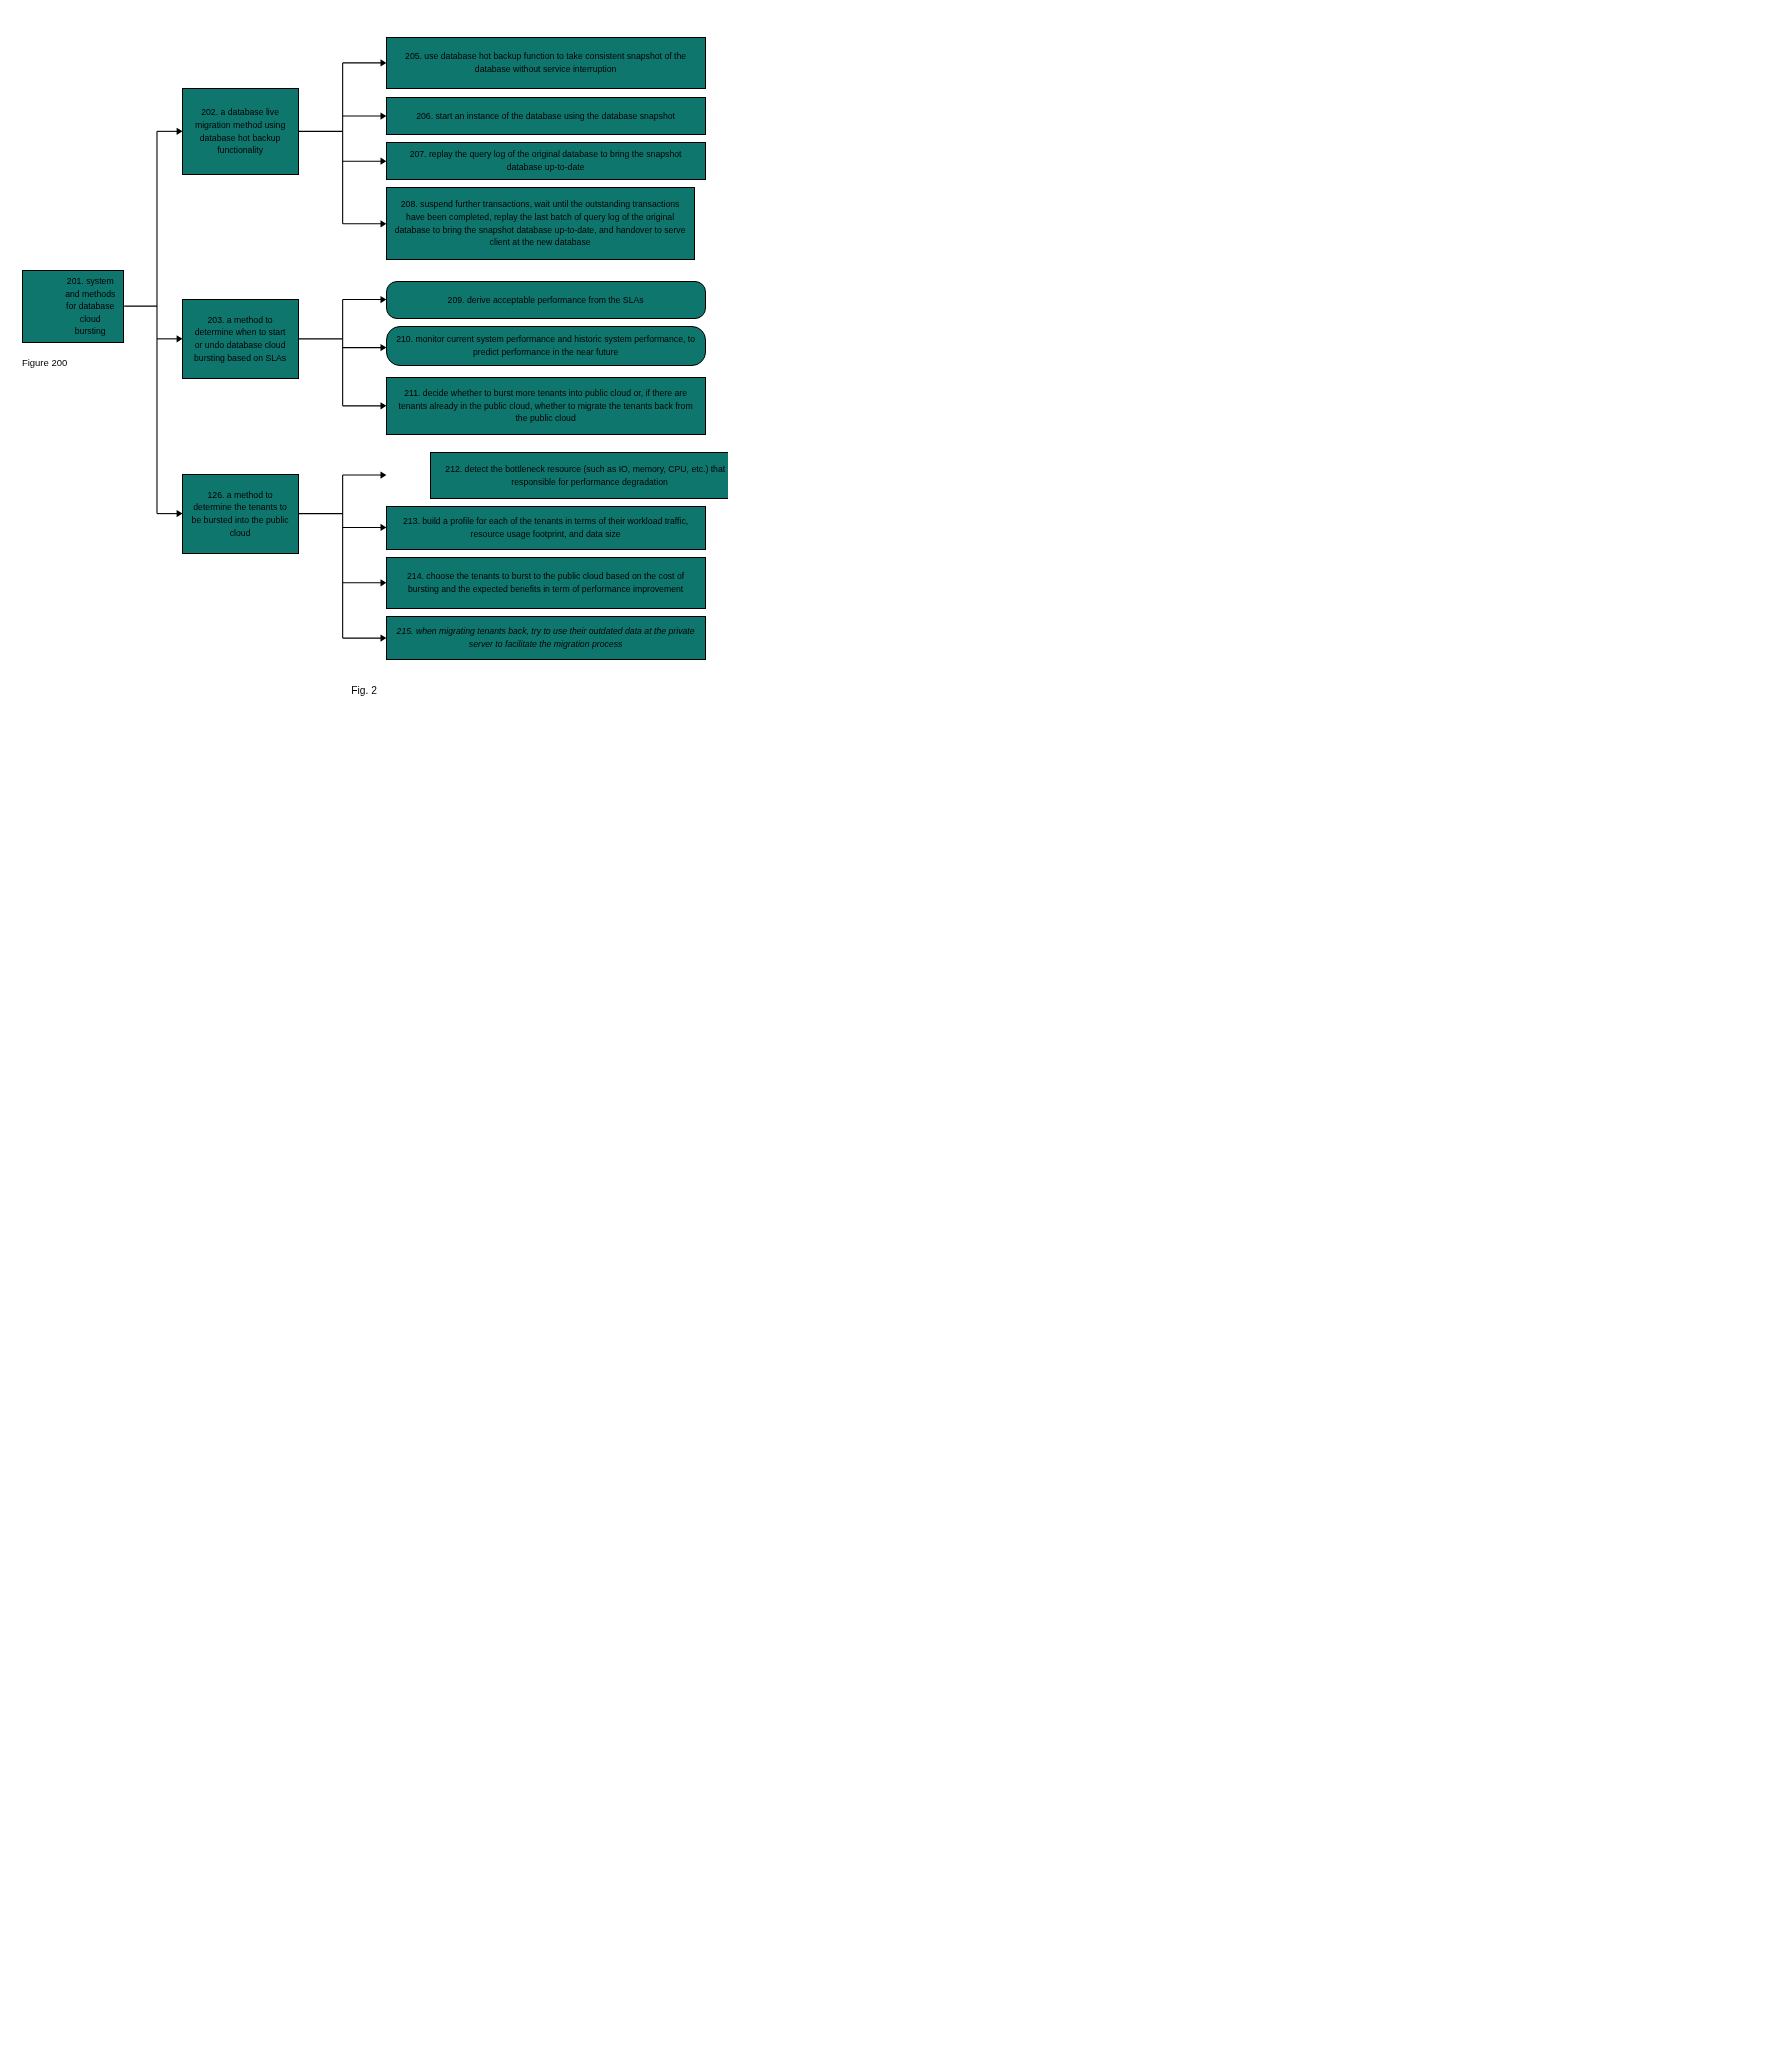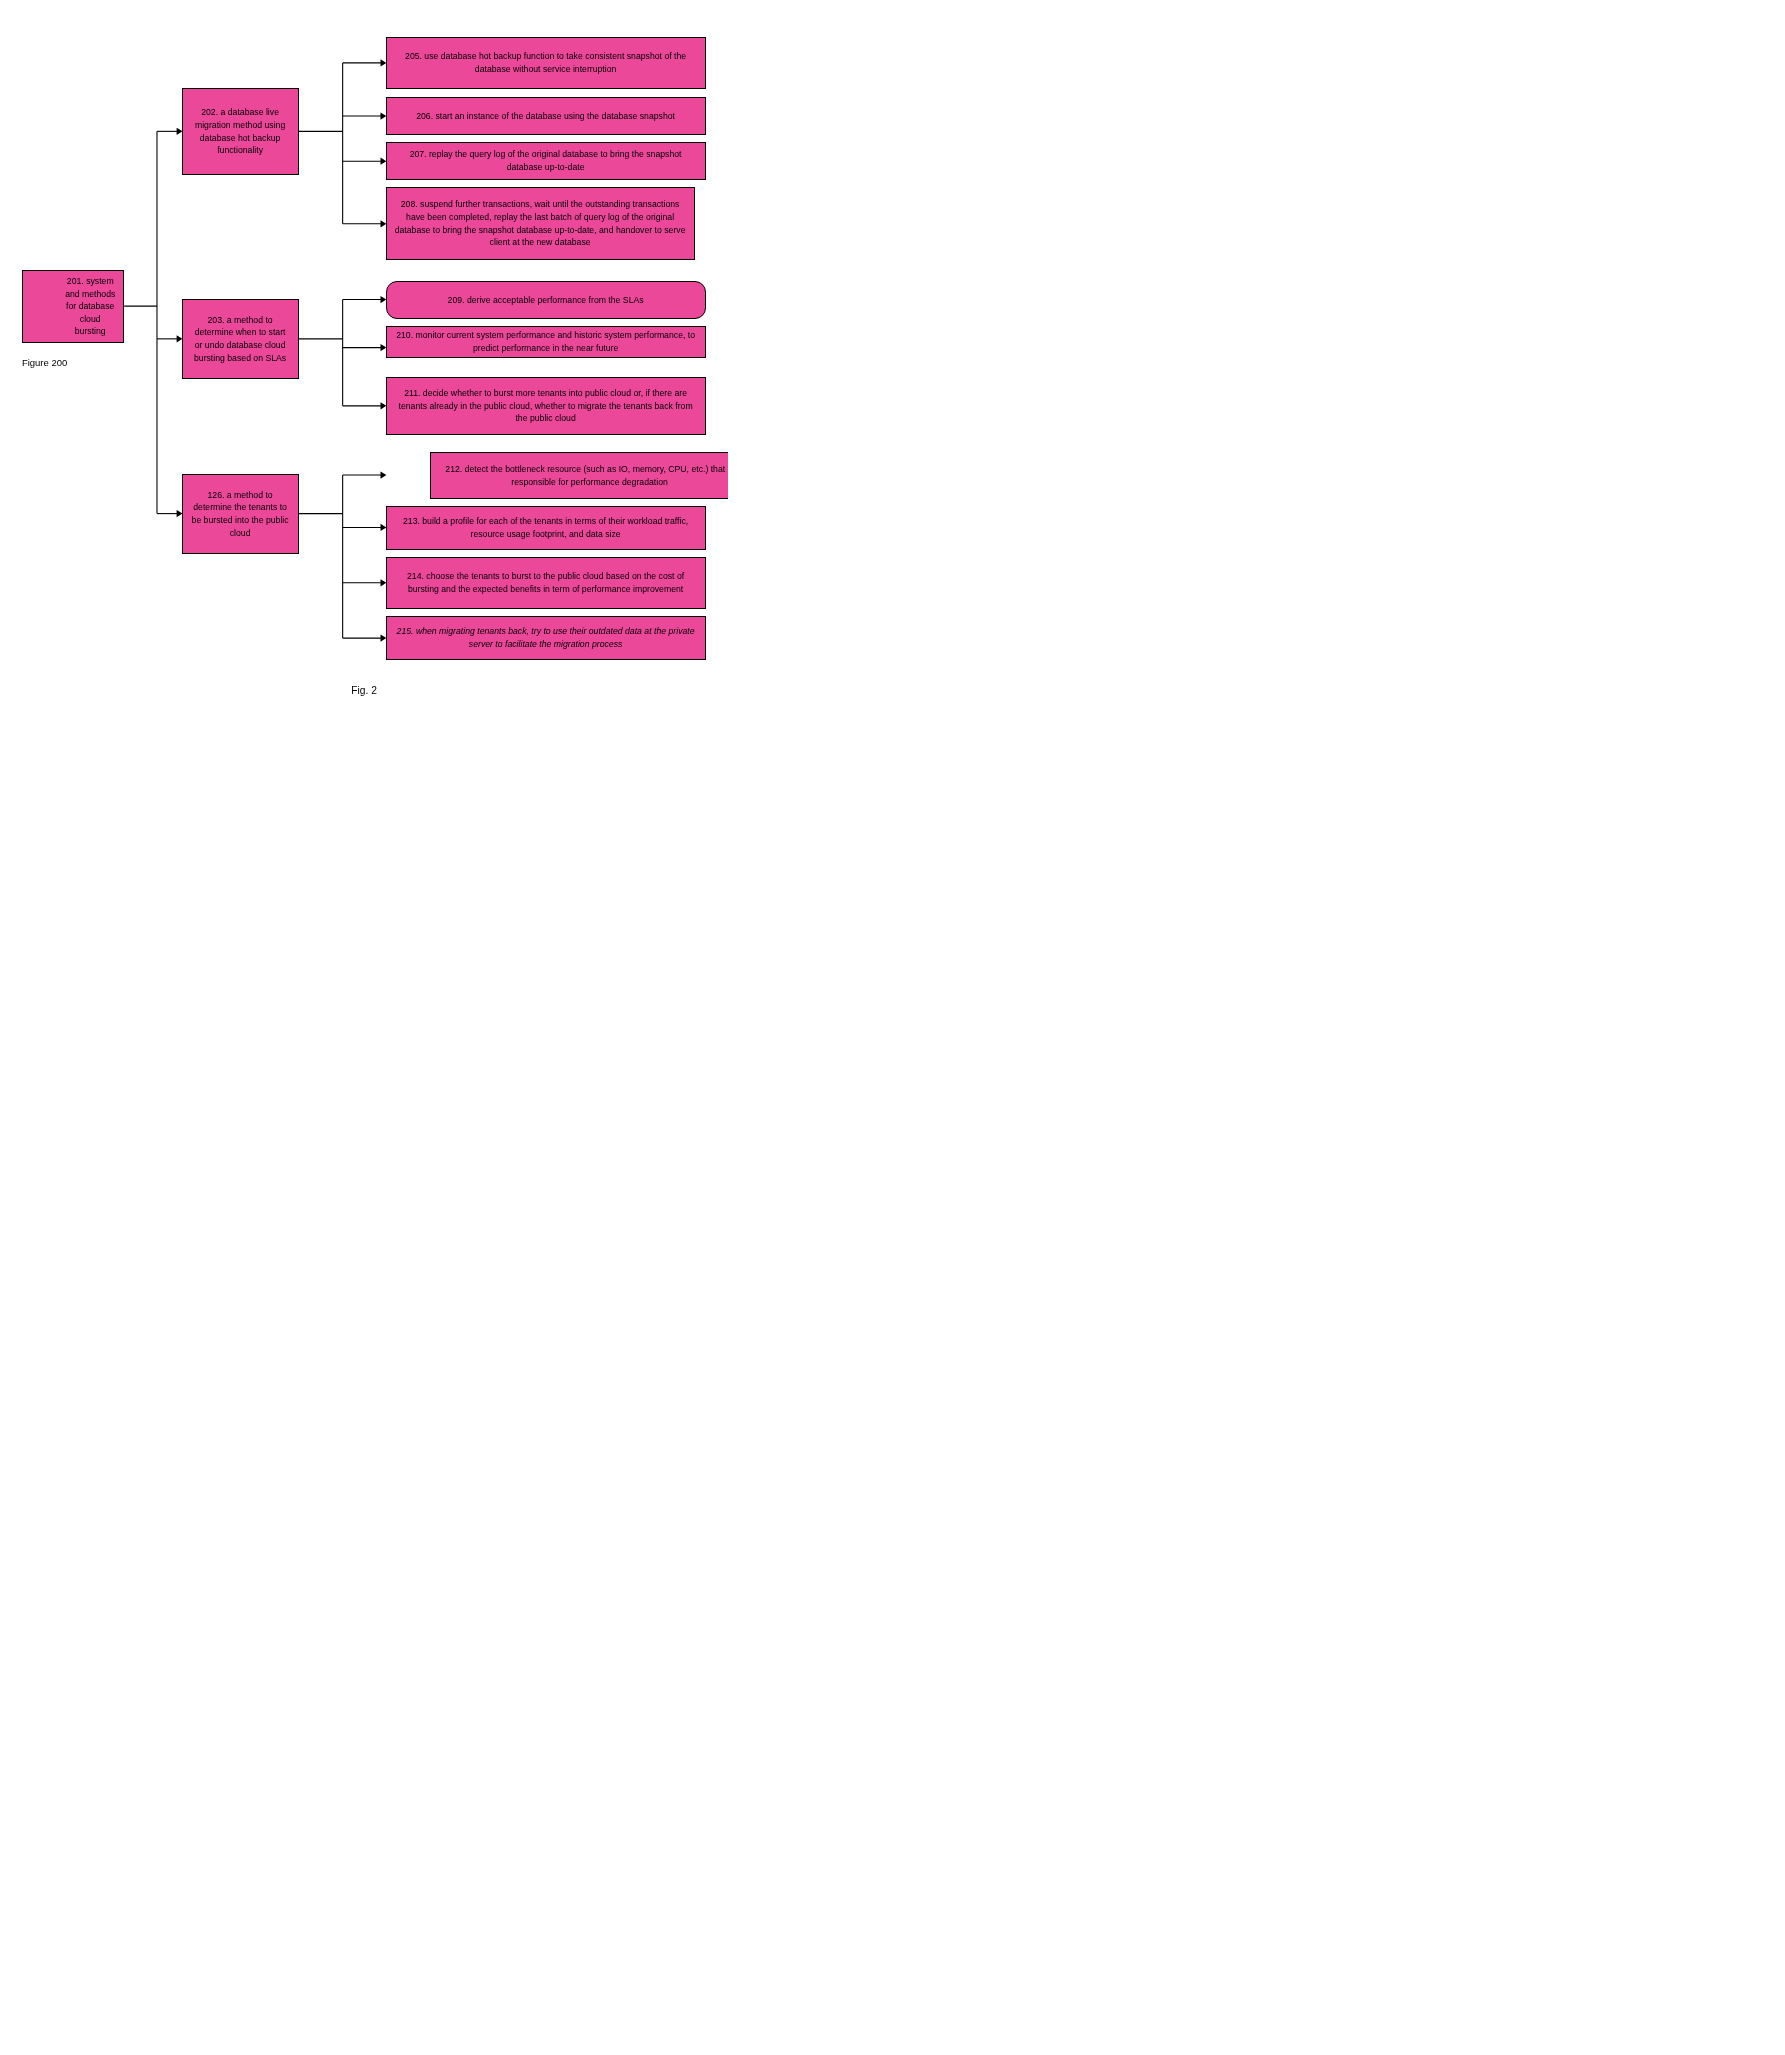--- a/index.html
+++ b/index.html
@@ -42,21 +42,21 @@
     
     .nodes-layer {
       position: relative;
       width: 699px;
       height: 634px;
     }
 
     .abs-box {
       position: absolute;
       border: 1.1px solid #000;
-      background: #ec4899;
+      background: #0f766e;
       text-align: center;
       line-height: 1.45;
       padding: 5.8px 7.3px;
       font-size: 8.7px;
     }
   </style>
 </head>
 <body>
 
 <div class="diagram-container">
@@ -150,21 +150,21 @@
       </div>
 
       <div class="abs-box" style="left:371px; top:165px; width:309px; height:73px; display:flex; align-items:center; justify-content:center;">
         <span>208. suspend further transactions, wait until the outstanding transactions have been completed, replay the last batch of query log of the original database to bring the snapshot database up-to-date, and handover to serve client at the new database</span>
       </div>
 
       <div class="abs-box" style="left:371px; top:259px; width:320px; height:38px; display:flex; align-items:center; justify-content:center;border-radius:11px;">
         <span>209. derive acceptable performance from the SLAs</span>
       </div>
 
-      <div class="abs-box" style="left:371px; top:304px; width:320px; height:32px; display:flex; align-items:center; justify-content:center;">
+      <div class="abs-box" style="left:371px; top:304px; width:320px; height:40px; display:flex; align-items:center; justify-content:center;border-radius:14px;">
         <span>210. monitor current system performance and historic system performance, to predict performance in the near future</span>
       </div>
 
       <div class="abs-box" style="left:371px; top:355px; width:320px; height:58px; display:flex; align-items:center; justify-content:center;">
         <span>211. decide whether to burst more tenants into public cloud or, if there are tenants already in the public cloud, whether to migrate the tenants back from the public cloud</span>
       </div>
 
       <div class="abs-box" style="left:371px; top:430px; width:320px; height:47px; display:flex; align-items:center; justify-content:center;margin-left:44px;">
         <span>212. detect the bottleneck resource (such as IO, memory, CPU, etc.) that is responsible for performance degradation</span>
       </div>

